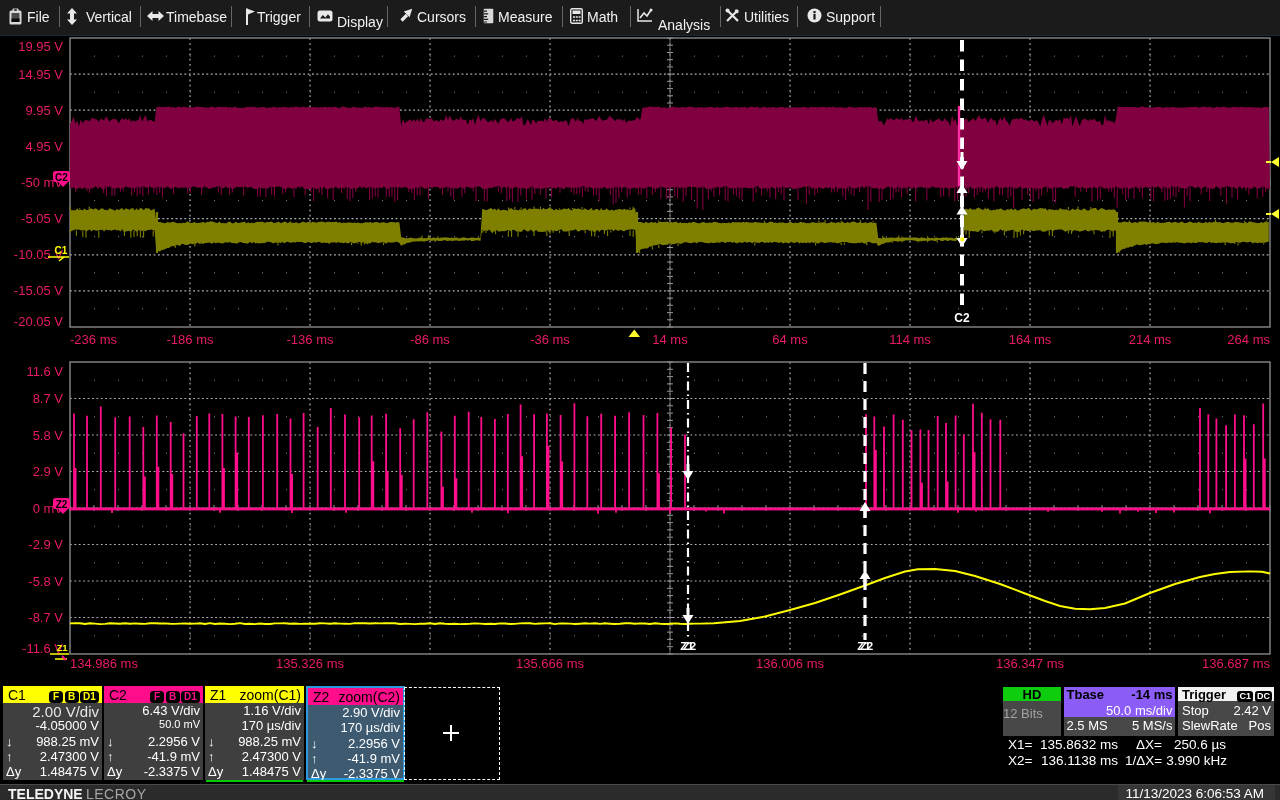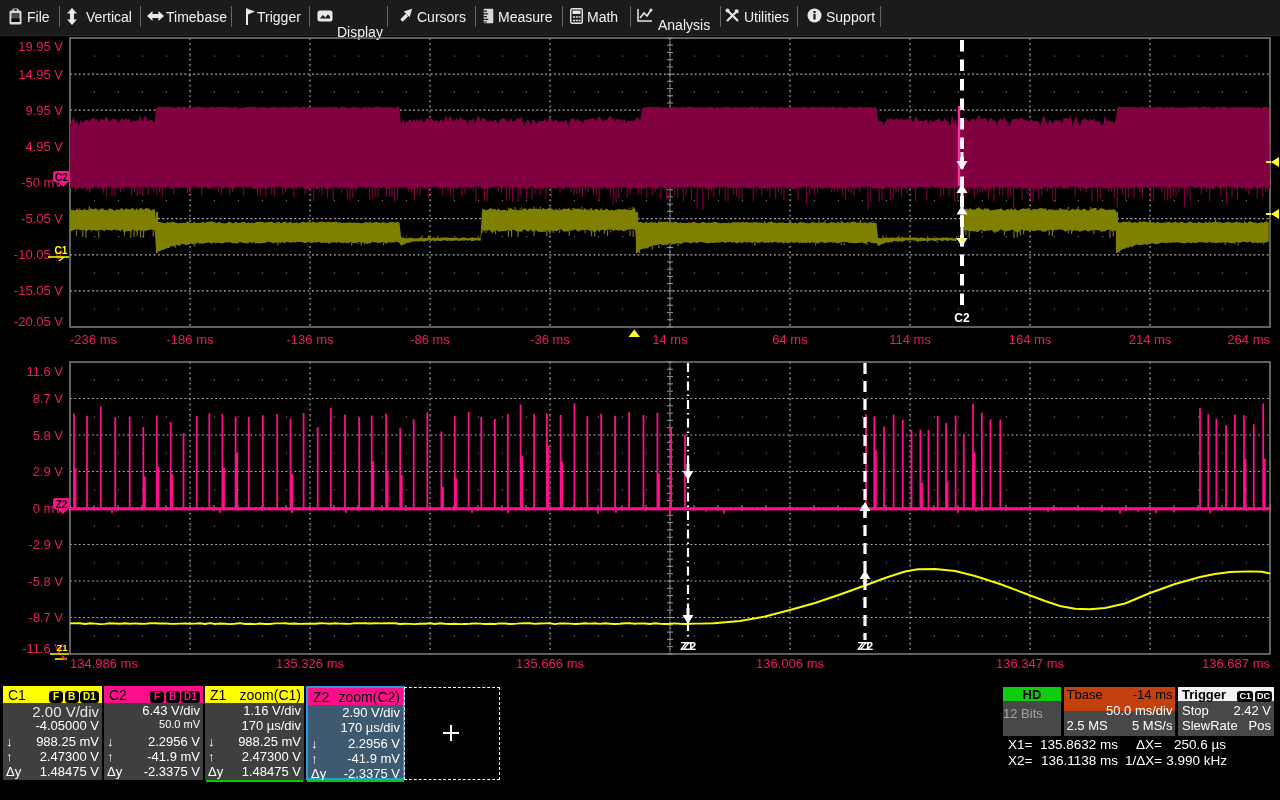--- a/index.html
+++ b/index.html
@@ -28,21 +28,21 @@
       <div style="position:absolute;left:246px;top:8px"><svg width="9" height="17" viewBox="0 0 9 17">
           <path d="M1 17 V0.5" stroke="#e8e8e8" stroke-width="2"></path>
           <path d="M2 1 L9 3.5 L2 6.5 Z" fill="#e8e8e8"></path>
         </svg></div>
       <div style="position:absolute;left:257px;top:9px;font-size:14px;color:#f2f2f2">Trigger</div>
       <div style="position:absolute;left:309px;top:6px;width:1px;height:21px;background:#666"></div>
       <div style="position:absolute;left:317px;top:8px"><svg width="16" height="12" viewBox="0 0 16 12">
           <rect x="0.5" y="0.5" width="15" height="11" rx="2.5" fill="#e8e8e8"></rect>
           <path d="M3 8.5 l2.8 -3.5 l2.6 2.6 l2.6 -3.4 l2 2.6 v1.7 Z" fill="#1a1a1a"></path>
         </svg></div>
-      <div style="position:absolute;left:337px;top:24px;font-size:14px;color:#f2f2f2">Display</div>
+      <div style="position:absolute;left:337px;top:14px;font-size:14px;color:#f2f2f2">Display</div>
       <div style="position:absolute;left:387px;top:6px;width:1px;height:21px;background:#666"></div>
       <div style="position:absolute;left:399px;top:8px"><svg width="14" height="14" viewBox="0 0 14 14">
           <path d="M2.5 12.5 L8 7" stroke="#e8e8e8" stroke-width="3.2"></path>
           <path d="M13.2 0.8 L4.8 3.4 L10.6 9.2 Z" fill="#e8e8e8"></path>
         </svg></div>
       <div style="position:absolute;left:417px;top:9px;font-size:14px;color:#f2f2f2">Cursors</div>
       <div style="position:absolute;left:475px;top:6px;width:1px;height:21px;background:#666"></div>
       <div style="position:absolute;left:483px;top:8px"><svg width="11" height="16" viewBox="0 0 11 16">
           <rect x="0.7" y="0.7" width="9.6" height="14.6" rx="1" fill="#d8d8d8"></rect>
           <path d="M0.7 3.2 h3.3 M0.7 5.9 h4.5 M0.7 8.6 h3.3 M0.7 11.3 h4.5 M0.7 14 h3.3" stroke="#1a1a1a" stroke-width="1.2"></path>
@@ -326,21 +326,21 @@
       <div style="position:absolute;left:7px;top:0;width:2.4px;height:16px;background:#fff"></div>
       <div style="position:absolute;left:0;top:7px;width:16px;height:2.4px;background:#fff"></div>
     </div>
     <div style="position:absolute;left:1003px;top:687px;width:58px;height:48.5px;background:#484848">
       <div style="position:absolute;left:0;top:0;width:100%;height:14px;background:#0ecc0e;color:#000;font-size:13px;font-weight:bold">
         <span style="position:absolute;left:50%;transform:translateX(-50%);top:0">HD</span>
       </div>
       <div style="position:absolute;left:0;top:19px;width:100%;text-align:left;font-size:13px;color:#a3a3a3">12 Bits</div>
     </div>
     <div style="position:absolute;left:1063.5px;top:687px;width:111px;height:48.5px;background:#484848">
-      <div style="position:absolute;left:0;top:0;width:100%;height:24px;background:#c2410c;color:#000;font-size:13px;font-weight:normal">
+      <div style="position:absolute;left:0;top:0;width:100%;height:30px;background:#8b5cf6;color:#000;font-size:13px;font-weight:bold">
         <span style="position:absolute;left:3px;top:0">Tbase</span>
         <span style="position:absolute;right:2px;top:0">-14 ms</span>
       </div>
       <div style="position:absolute;right:2px;top:16px;font-size:13px;color:#fff">50.0 ms/div</div>
       <div style="position:absolute;left:3px;top:31px;font-size:13px;color:#fff">2.5 MS</div>
       <div style="position:absolute;right:2px;top:31px;font-size:13px;color:#fff">5 MS/s</div>
     </div>
     <div style="position:absolute;left:1178px;top:687px;width:96px;height:48.5px;background:#484848">
       <div style="position:absolute;left:0;top:0;width:100%;height:14px;background:#f2f2f2;color:#000;font-size:13px;font-weight:bold">
         <span style="position:absolute;left:4px;top:0">Trigger</span>
@@ -356,12 +356,18 @@
       <span style="position:absolute;right:150px">135.8632 ms</span>
       <span style="position:absolute;left:128px">ΔX=</span>
       <span style="position:absolute;right:42px">250.6 µs</span>
     </div>
     <div style="position:absolute;left:1008px;top:753px;width:260px;height:15px;font-size:13.5px;color:#fff">
       <span style="position:absolute;left:0">X2=</span>
       <span style="position:absolute;right:150px">136.1138 ms</span>
       <span style="position:absolute;left:117px">1/ΔX=</span>
       <span style="position:absolute;right:41px">3.990 kHz</span>
     </div>
+<div style="position:absolute;left:0;top:784px;width:1280px;height:16px;background:#2b2b2b;border-top:1px solid #4a4a4a;box-sizing:border-box">
+      <span style="position:absolute;left:8px;top:1px;font-size:14px;font-weight:bold;color:#f5f5f5">TELEDYNE</span>
+      <span style="position:absolute;left:86px;top:1px;font-size:14px;color:#a5a5a5;letter-spacing:0.5px">LECROY</span>
+      <div style="position:absolute;left:1118px;top:0px;width:157px;height:16px;background:#363636"></div>
+      <span style="position:absolute;right:16px;top:1px;font-size:13.5px;color:#fff">11/13/2023 6:06:53 AM</span>
+    </div>
 </div>
 </body></html>

